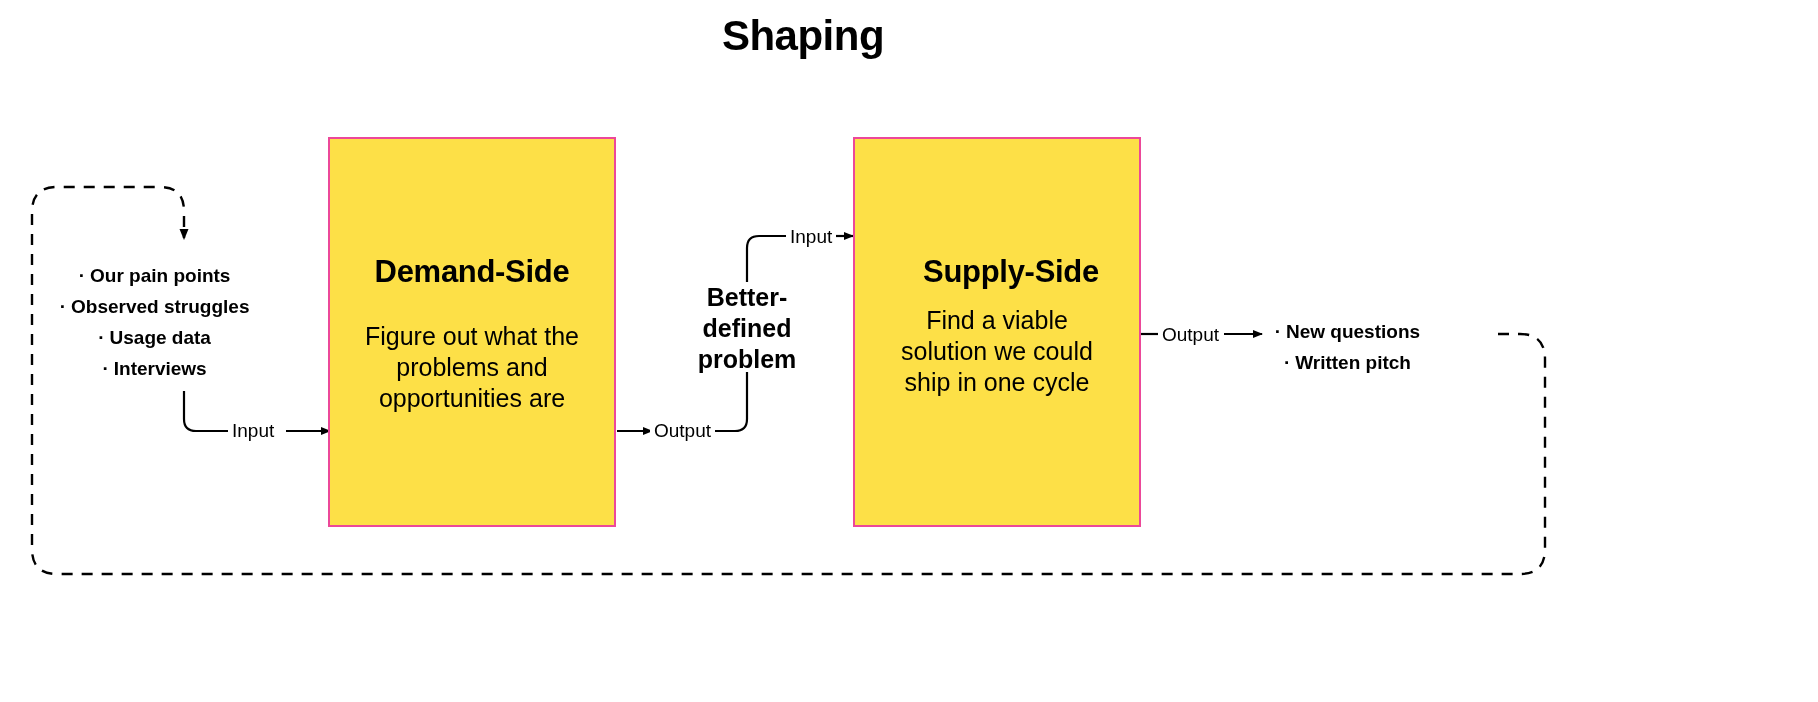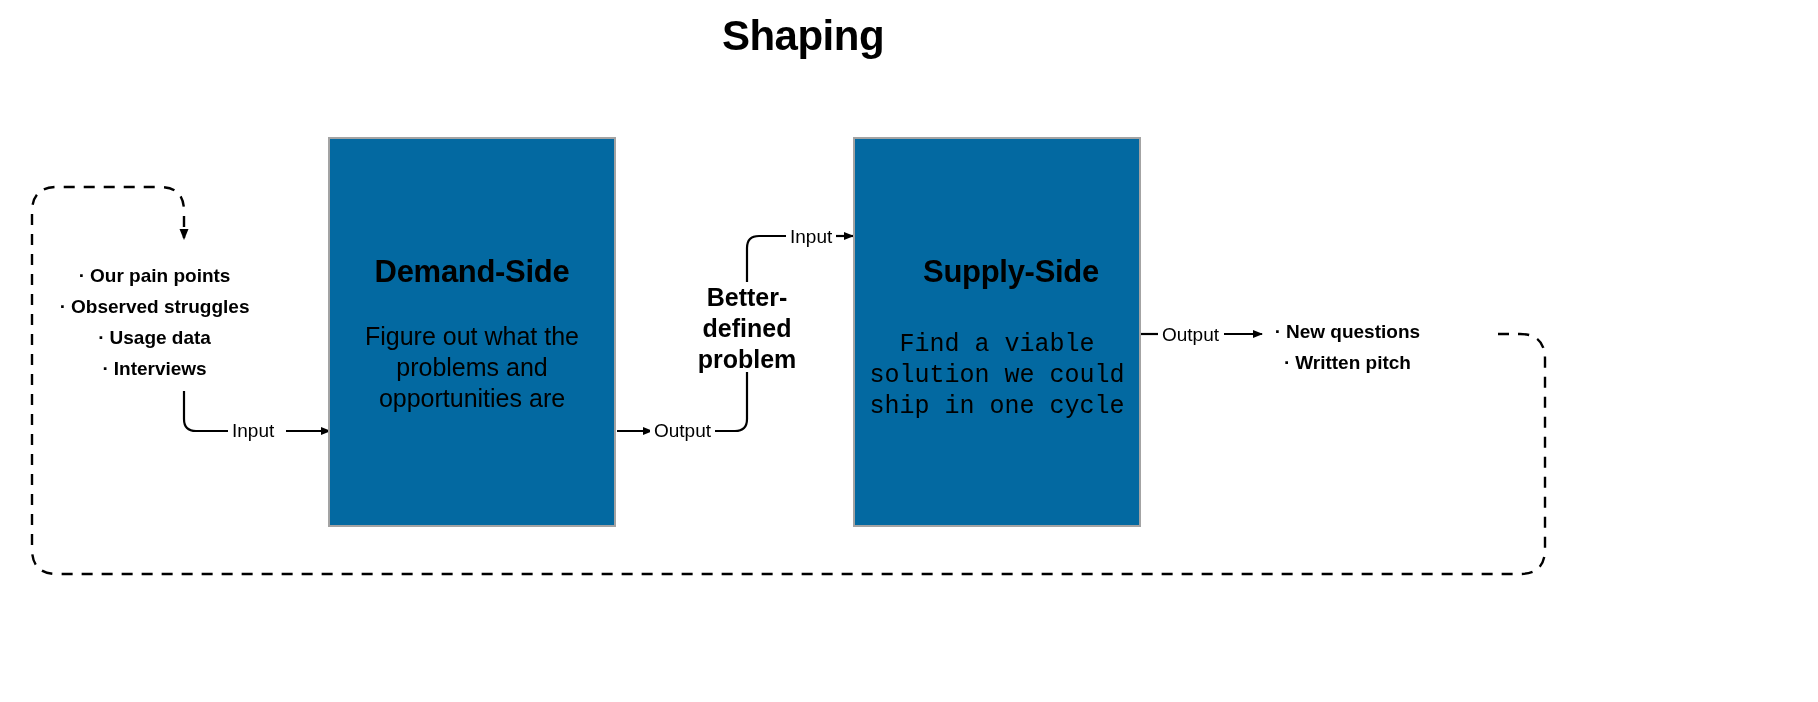--- a/index.html
+++ b/index.html
@@ -56,22 +56,22 @@
     left: 55px;
     top: 260px;
   }
   #right-bullets {
     left: 1270px;
     top: 316px;
   }
   
   .box {
     position: absolute;
-    border: 2px solid #a3a3a3;
-    background: #0369a1;
+    border: 2px solid #ec4899;
+    background: #fde047;
     box-sizing: border-box;
     text-align: center;
   }
   .box .box-title {
     position: absolute;
     left: 0;
     right: 0;
     font-size: 31px;
     font-weight: bold;
     letter-spacing: -0.3px;
@@ -92,21 +92,21 @@
   }
   #box-demand .box-title { top: 115px; }
   #box-demand .box-body  { top: 182px; }
   #box-supply {
     left: 853px;
     top: 137px;
     width: 288px;
     height: 390px;
   }
   #box-supply .box-title { top: 115px; margin-left: 28px; }
-  #box-supply .box-body  { top: 190px; font-family: Liberation Mono, monospace; }
+  #box-supply .box-body  { top: 166px; }
   
   .artifact {
     position: absolute;
     left: 686px;
     top: 282px;
     width: 122px;
     text-align: center;
     font-size: 25px;
     line-height: 31px;
     font-weight: bold;

